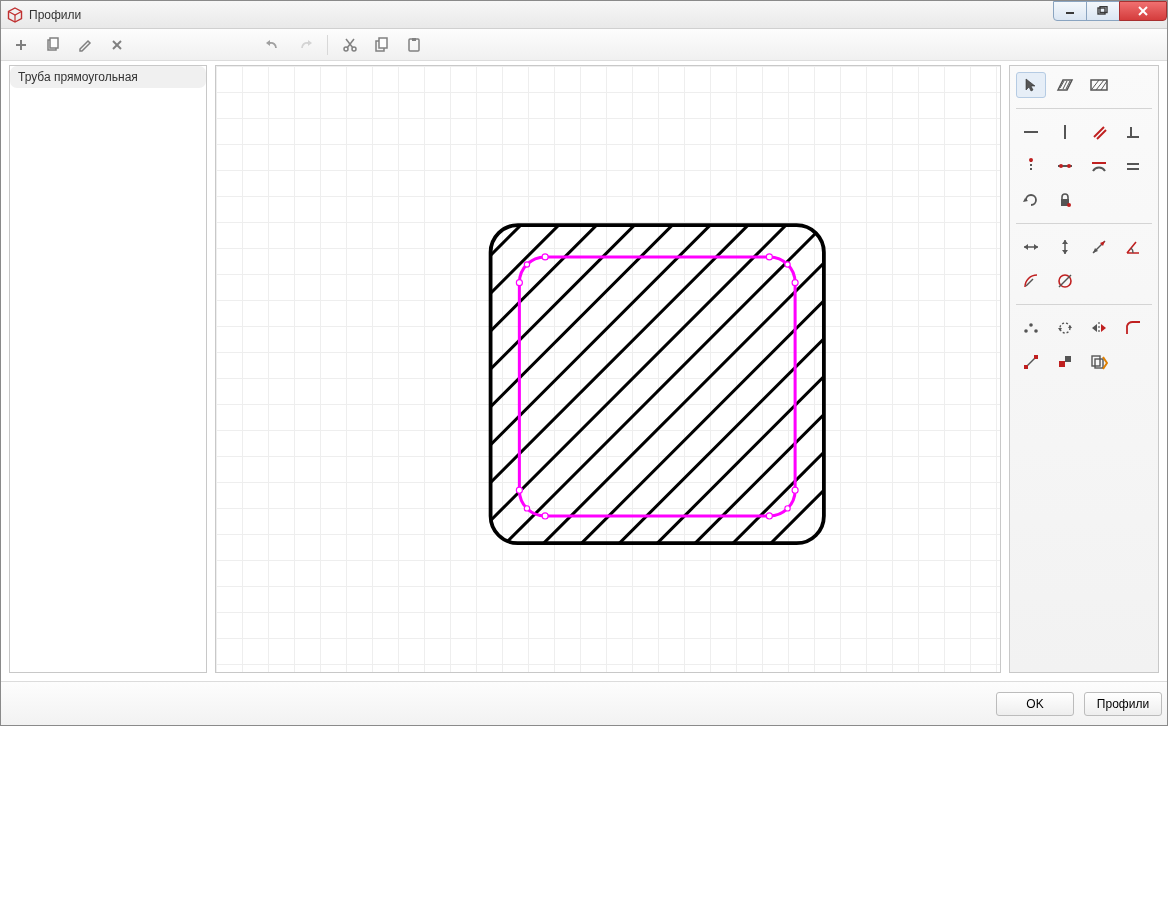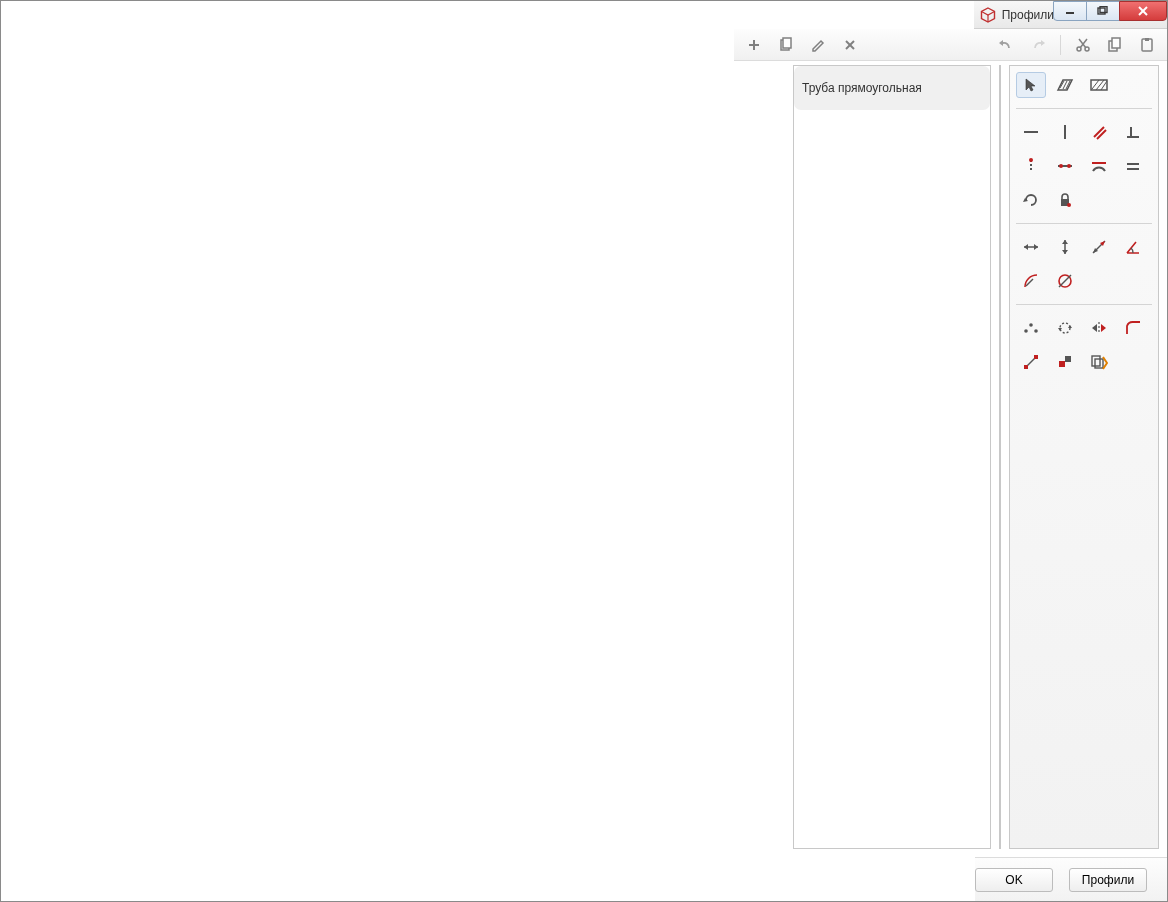--- a/index.html
+++ b/index.html
@@ -5,24 +5,24 @@
   * { box-sizing: border-box; }
   html, body {
     margin: 0; padding: 0;
     width: 1168px; height: 902px;
     font-family: "Segoe UI", Tahoma, sans-serif;
     font-size: 12px;
     background: #fff;
     overflow: hidden;
   }
   .window {
-    width: 1168px; height: 902px;
+    width: 1168px; height: 726px;
     border: 1px solid #8a8a8a;
     background: #fff;
-    display: flex; flex-direction: column; align-items: flex-end;
+    display: flex; flex-direction: column;
   }
   
   .titlebar {
     height: 28px;
     background: linear-gradient(to bottom, #f7f7f7, #e9e9e9);
     border-bottom: 1px solid #d0d0d0;
     display: flex; align-items: center;
     padding-left: 6px;
   }
   .titlebar .app-icon {
@@ -81,21 +81,21 @@
     gap: 8px;
     overflow:hidden;
   }
   .sidebar {
     width: 198px;
     border: 1px solid #c8c8c8;
     background:#fff;
     display:flex; flex-direction:column;
   }
   .sidebar-item {
-    padding: 15px 8px;
+    padding: 4px 8px;
     background: #f0f0f0;
     color:#333;
     cursor:default;
     border-radius:7px;
   }
   .canvas-wrap {
     flex:1;
     border:1px solid #c8c8c8;
     background:#fff;
     position:relative;
@@ -136,22 +136,22 @@
     border-color:#b5cbe3;
   }
   .tool-divider { height:1px; background:#d4d4d4; margin:2px 0; }
 
   
   .footer {
     height: 44px;
     border-top:1px solid #dcdcdc;
     background: linear-gradient(to bottom, #fdfdfd, #f2f2f2);
     display:flex; align-items:center; justify-content:flex-end;
-    padding-right: 20px;
-    gap: 16px;
+    padding-right: 5px;
+    gap: 10px;
   }
   .dlg-btn {
     min-width: 78px; height: 24px;
     border:1px solid #bcbcbc;
     background: linear-gradient(to bottom, #ffffff, #eeeeee);
     border-radius:3px;
     font-size:12px;
     cursor:pointer;
   }
 

